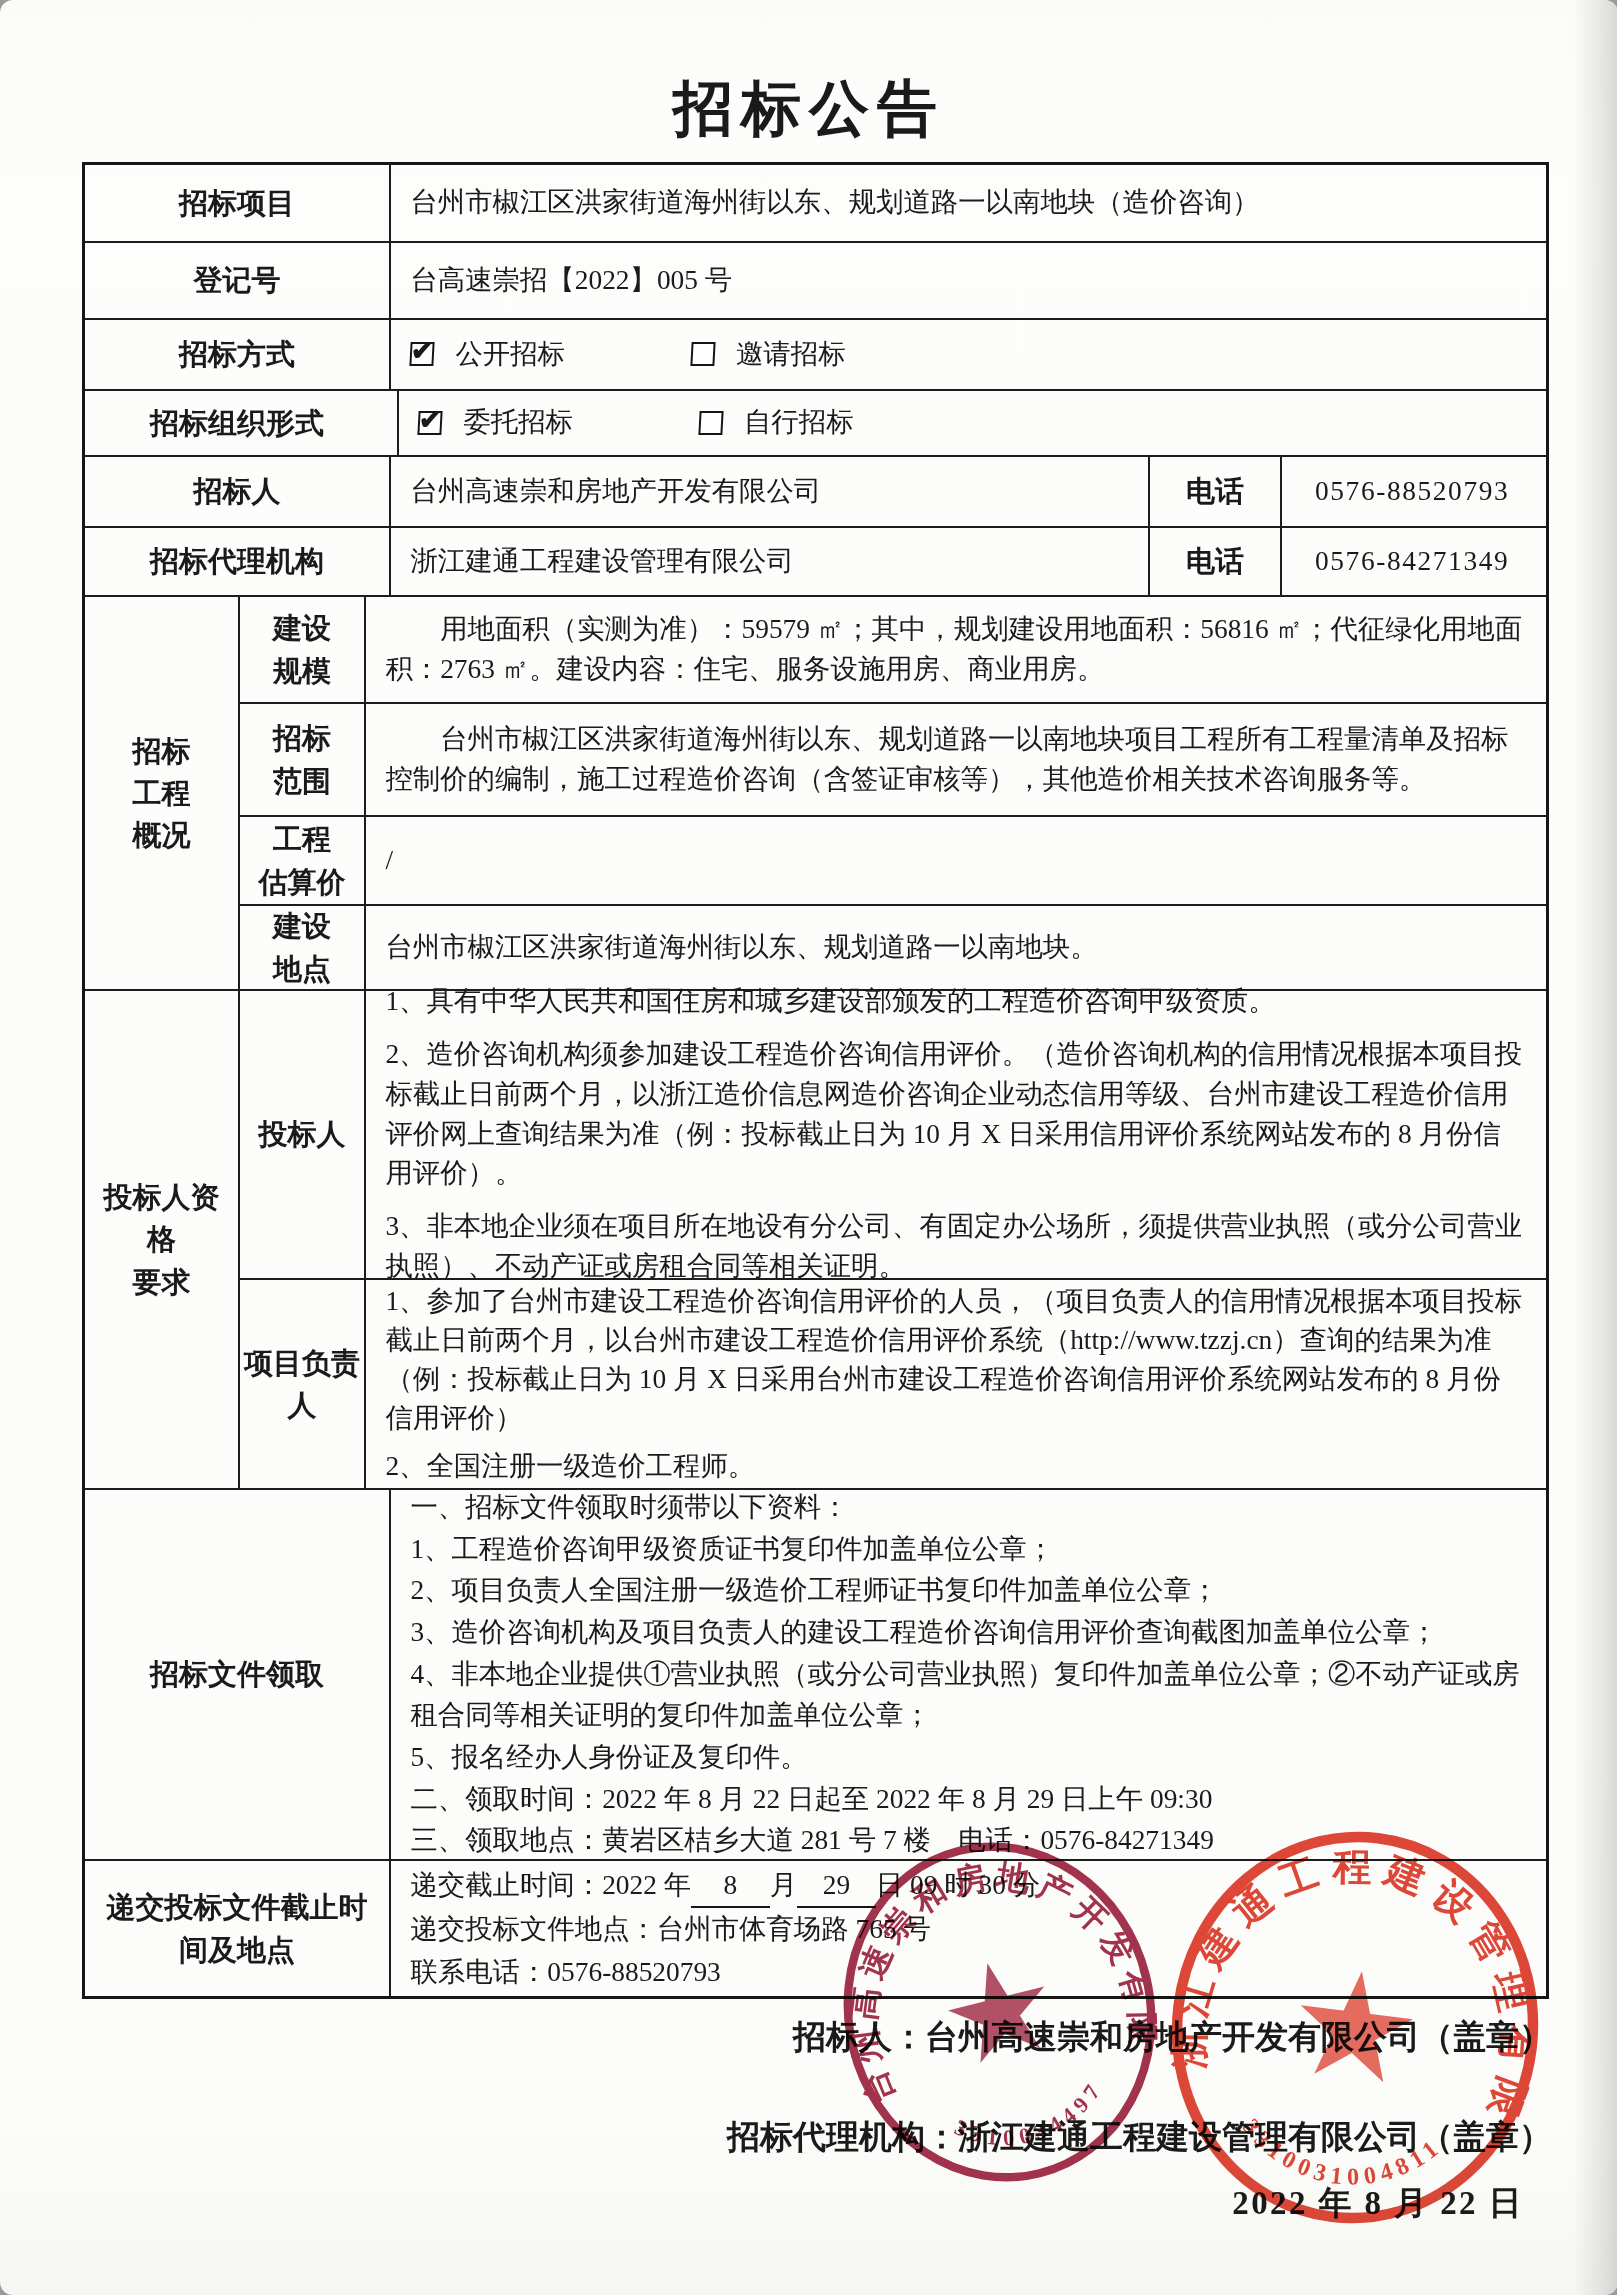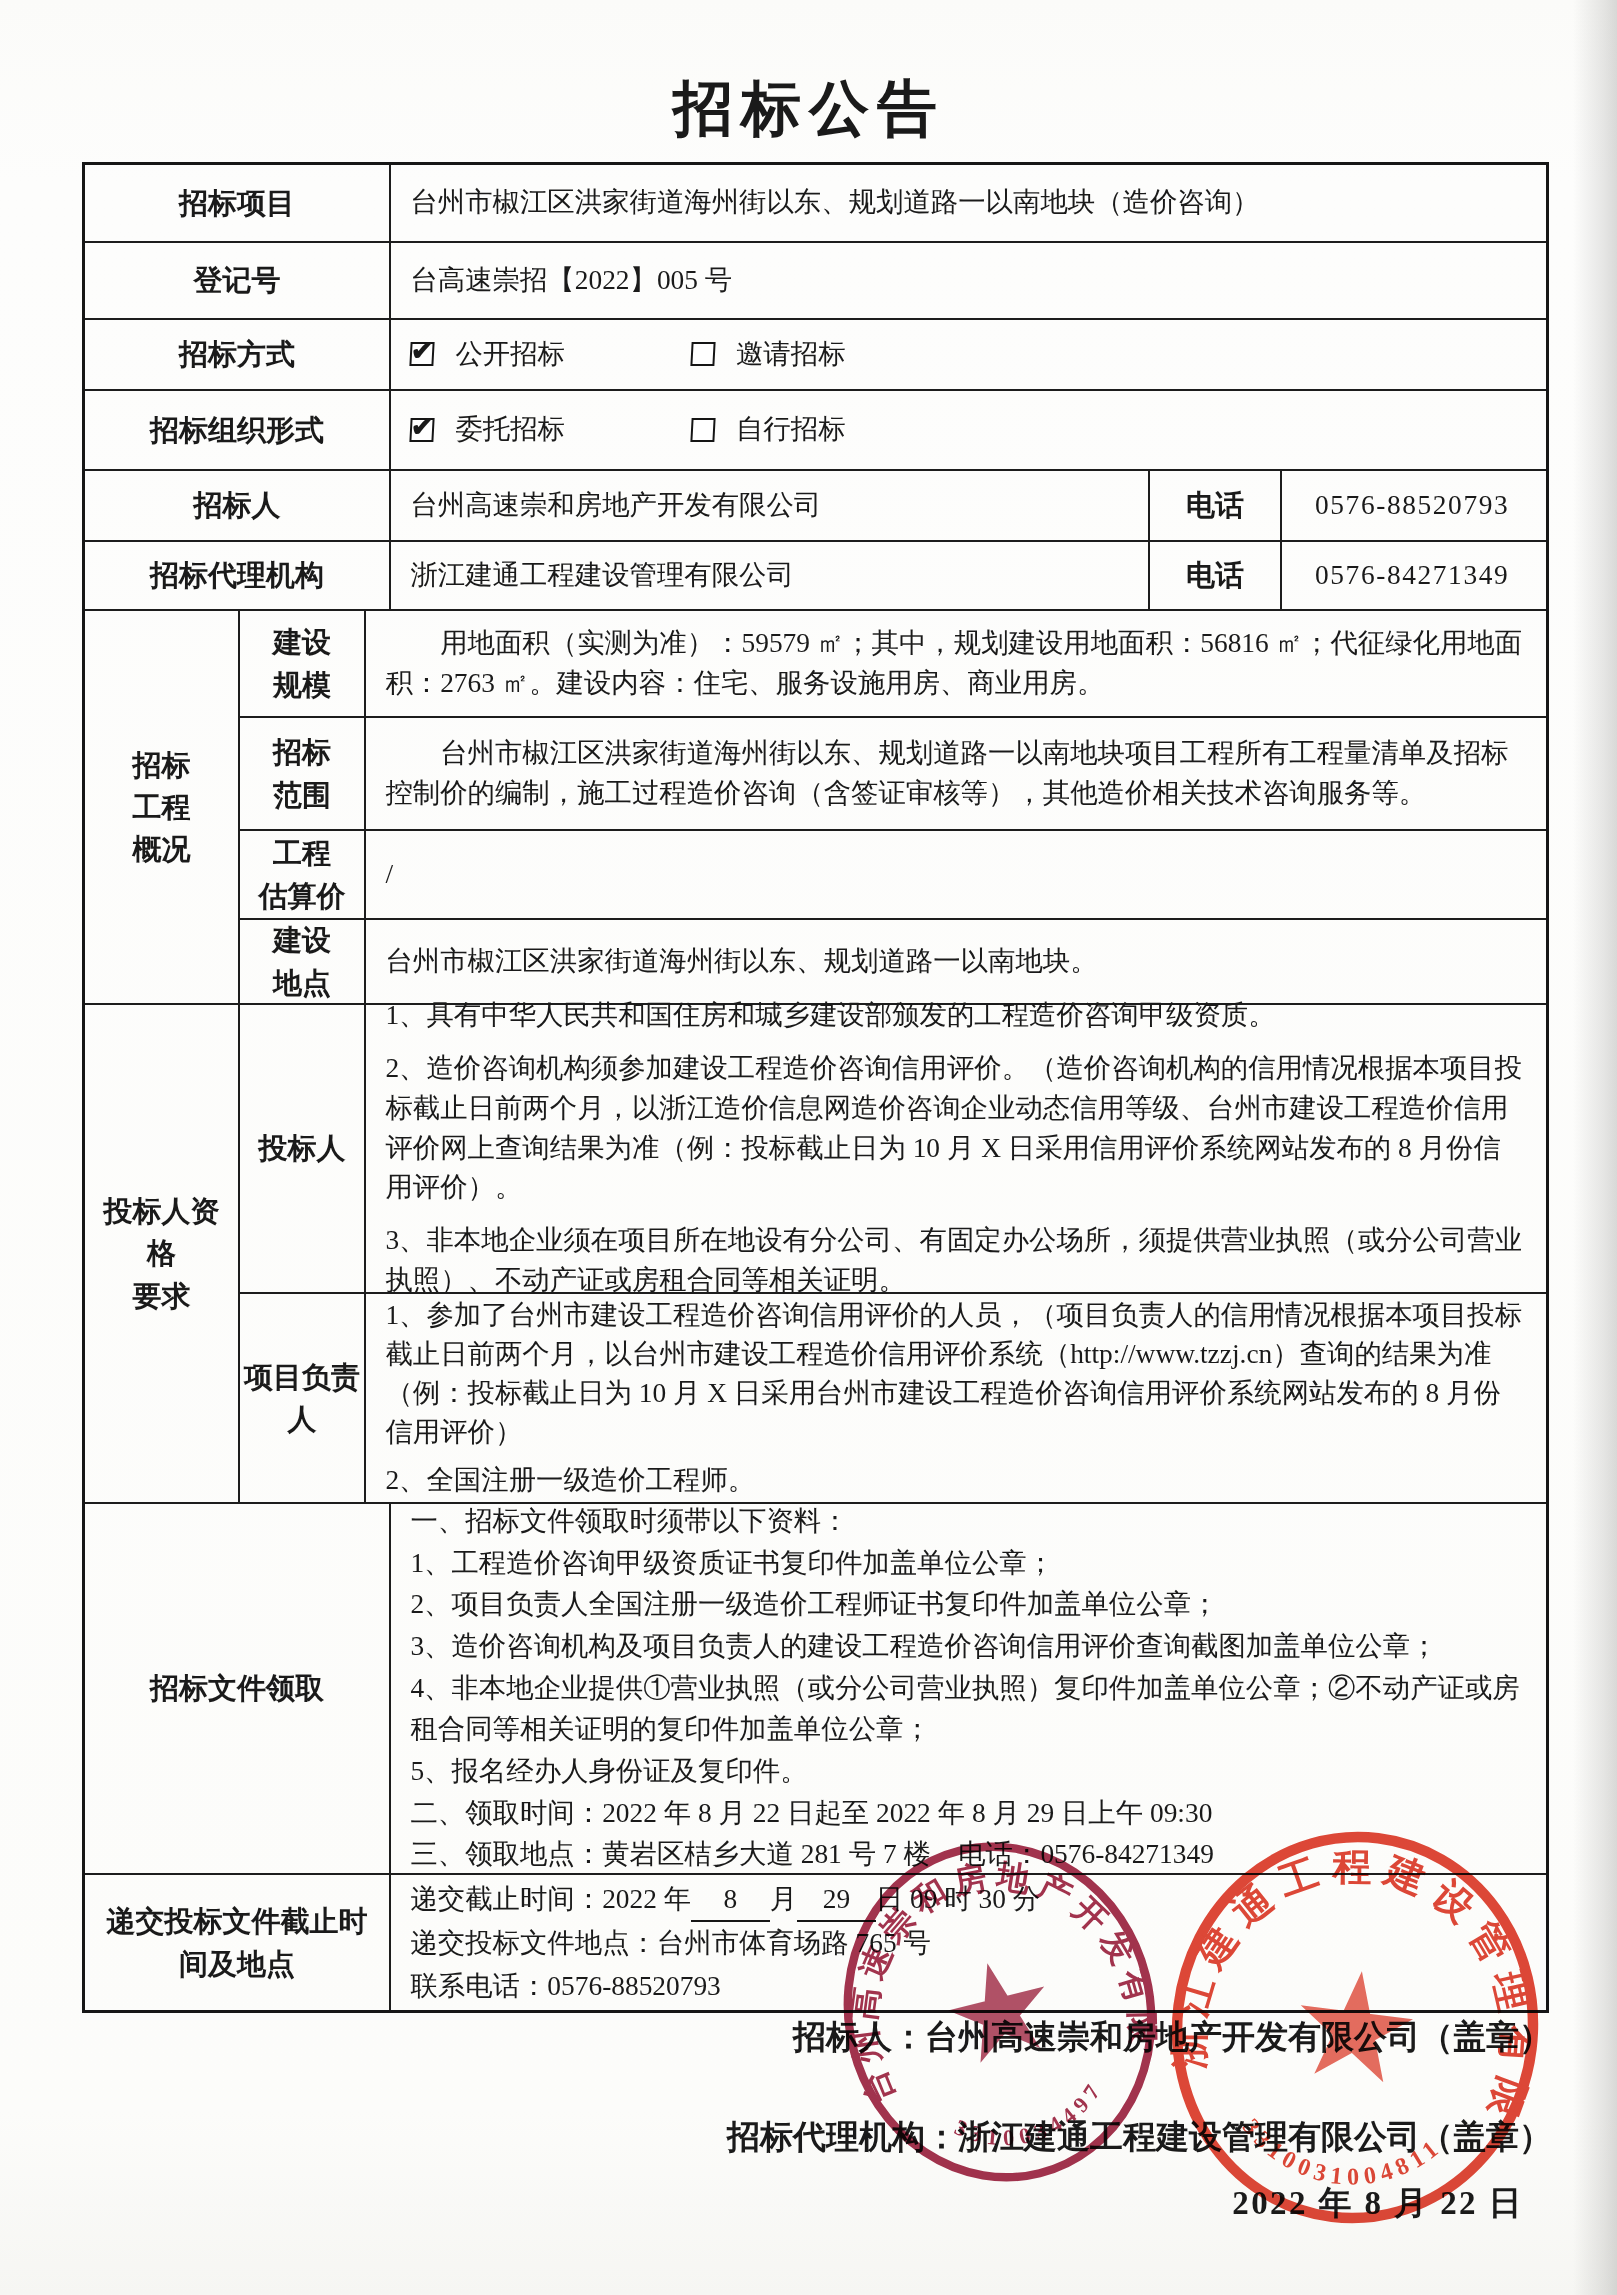--- a/index.html
+++ b/index.html
@@ -4,20 +4,21 @@
 <style>
   html,body{margin:0;padding:0;background:#9a9a98;}
   .page{
     position:relative;
     width:1618px;height:2295px;
     margin:0 auto;
     background:linear-gradient(180deg,#fbfbf9 0%,#fdfdfc 8%,#fcfcfa 92%,#f6f6f3 100%);
     font-family:"Liberation Serif","DejaVu Serif",serif;
     color:#1a1a1a;
     overflow:hidden;
+    border-radius:13px;
   }
   .page::after{ 
     content:"";position:absolute;top:0;right:0;width:45px;height:100%;
     background:linear-gradient(90deg,rgba(0,0,0,0) 0%,rgba(120,120,118,.18) 70%,rgba(120,120,118,.28) 100%);
     pointer-events:none;
   }
   .doc-title{
     position:absolute;top:69px;left:0;width:1618px;
     text-align:center;font-size:60px;font-weight:bold;letter-spacing:8px;margin:0;
   }
@@ -36,21 +37,21 @@
   .w-c1{width:153px;}
   .w-c2{width:126px;}
   .val{flex:1;padding:6.5px 19.4px;align-items:center;}
   .val.block{flex-direction:column;justify-content:center;align-items:stretch;}
   .indent{text-indent:2em;}
   .sub-col{flex:1;display:flex;flex-direction:column;min-width:0;}
   .sub-row{display:flex;border-top:2.4px solid #1d1d1d;box-sizing:border-box;flex:none;}
   .sub-row:first-child{border-top:none;}
   .sub-row .cell:first-child{border-left:2.4px solid #1d1d1d;}
   
-  .h-r1{height:76px;}  .h-r2{height:77px;}  .h-r3{height:71px;}  .h-r4{height:80px;}
+  .h-r1{height:76px;}  .h-r2{height:77px;}  .h-r3{height:71px;}  .h-r4{height:66px;gap:8px;}
   .h-r5{height:71px;}  .h-r6{height:69px;}
   .h-s1{height:105px;} .h-s2{height:113px;} .h-s3{height:89px;} .h-s4{height:85px;}
   .h-q1{height:287px;} .h-q2{height:210px;}
   .h-r13{height:371px;} .h-r14{height:137px;}
   
   .chk-group{display:flex;align-items:center;gap:21px;}
   .chk-gap{width:84px;}
   .checkbox{
     width:24px;height:24px;border:2.4px solid #151515;box-sizing:border-box;
     display:inline-flex;align-items:center;justify-content:center;

